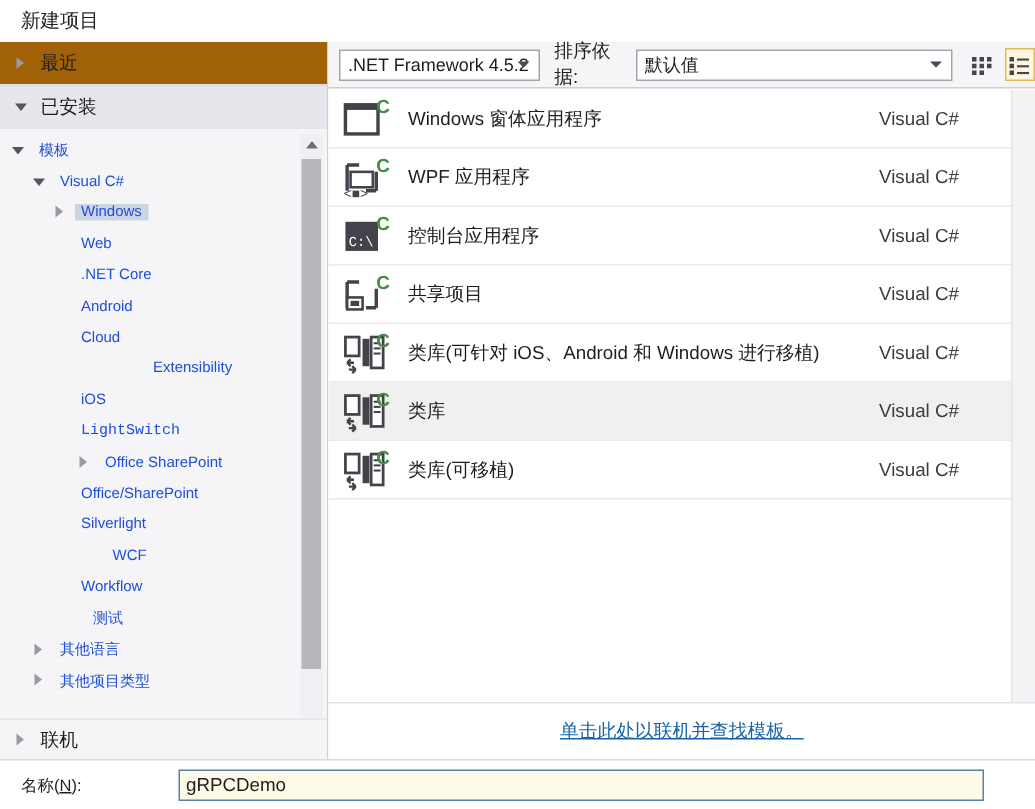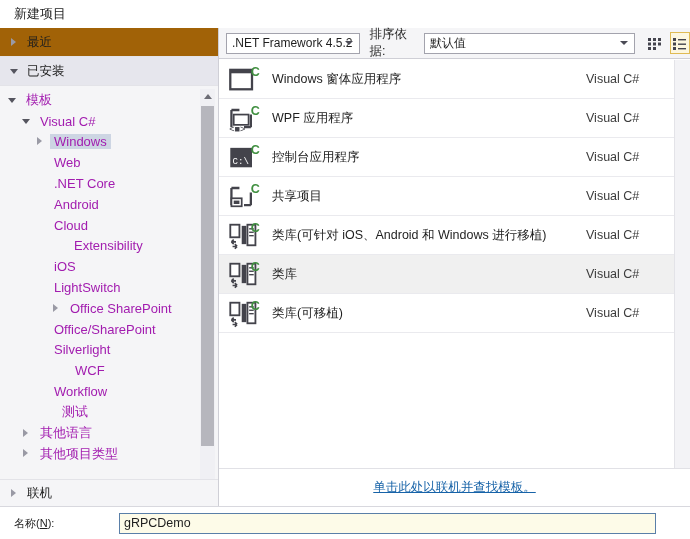--- a/index.html
+++ b/index.html
@@ -60,21 +60,21 @@
 
   
   .tree-scroll {
     position: absolute; left: 0; top: 59px; width: 218px; height: 419px;
     background: #f5f5f7;
     overflow: hidden;
   }
   .tree { padding-top: 3px; }
   .tree-node {
     height: 20.8px; display: flex; align-items: center;
-    font-size: 13px; color: #a21caf; white-space: nowrap;
+    font-size: 10px; color: #1d4ed8; white-space: nowrap;
   }
   .tree-node .twisty { margin-right: 5px; flex: 0 0 auto; }
   .tree-node .label { padding: 0 4px; }
   .tree-node.selected .label { background: #cdd5e3; }
 
   
   .vscroll {
     position: absolute; right: 3px; top: 2px; width: 15px; height: 412px;
     background: #f0f0f4;
   }
@@ -229,29 +229,29 @@
             <span class="label">.NET Core</span>
           </div>
           <div class="tree-node" style="padding-left: 36px;">
             <span class="twisty"></span>
             <span class="label">Android</span>
           </div>
           <div class="tree-node" style="padding-left: 36px;">
             <span class="twisty"></span>
             <span class="label">Cloud</span>
           </div>
-          <div class="tree-node" style="padding-left: 56px;">
+          <div class="tree-node" style="padding-left: 56px; margin-left: 28px;">
             <span class="twisty"></span>
             <span class="label">Extensibility</span>
           </div>
           <div class="tree-node" style="padding-left: 36px;">
             <span class="twisty"></span>
             <span class="label">iOS</span>
           </div>
-          <div class="tree-node" style="padding-left: 36px;">
+          <div class="tree-node" style="padding-left: 36px; font-family: Liberation Mono, monospace;">
             <span class="twisty"></span>
             <span class="label">LightSwitch</span>
           </div>
           <div class="tree-node" style="padding-left: 52px;">
             <span class="twisty collapsed2"></span>
             <span class="label">Office SharePoint</span>
           </div>
           <div class="tree-node" style="padding-left: 36px;">
             <span class="twisty"></span>
             <span class="label">Office/SharePoint</span>

